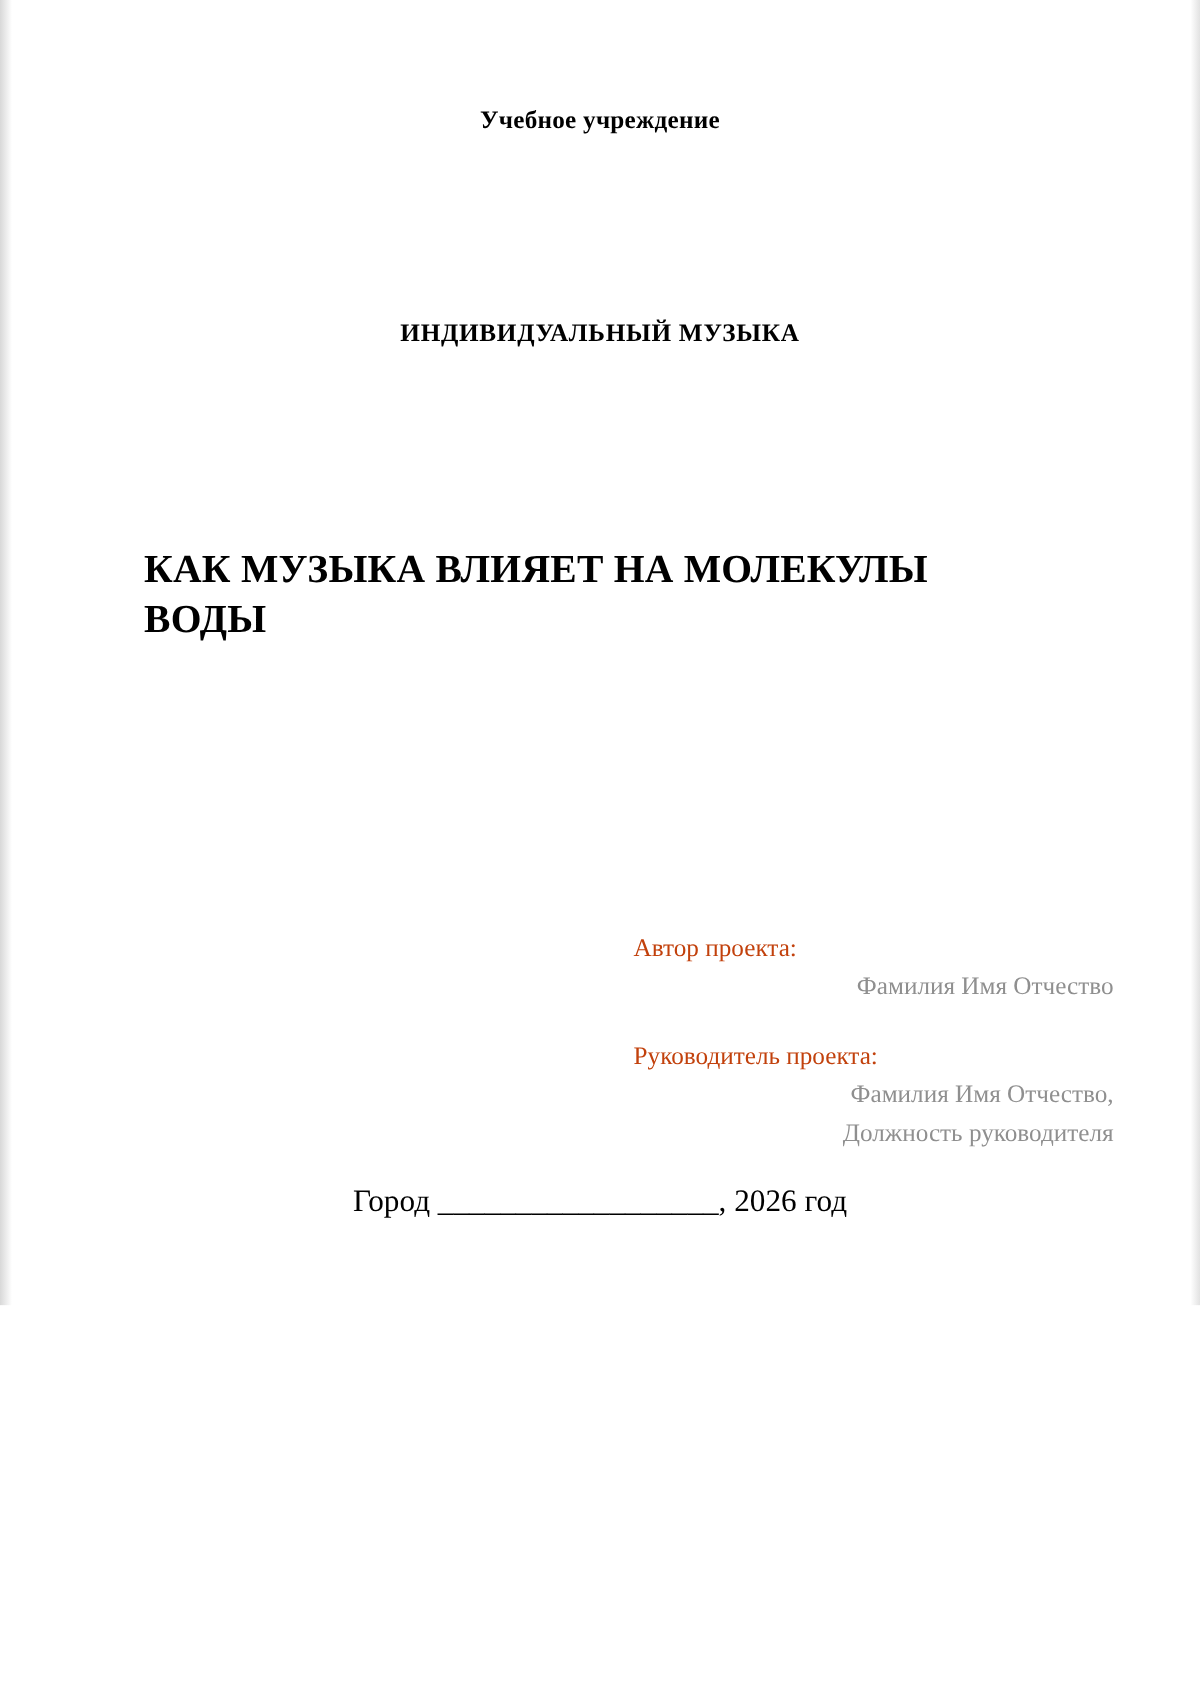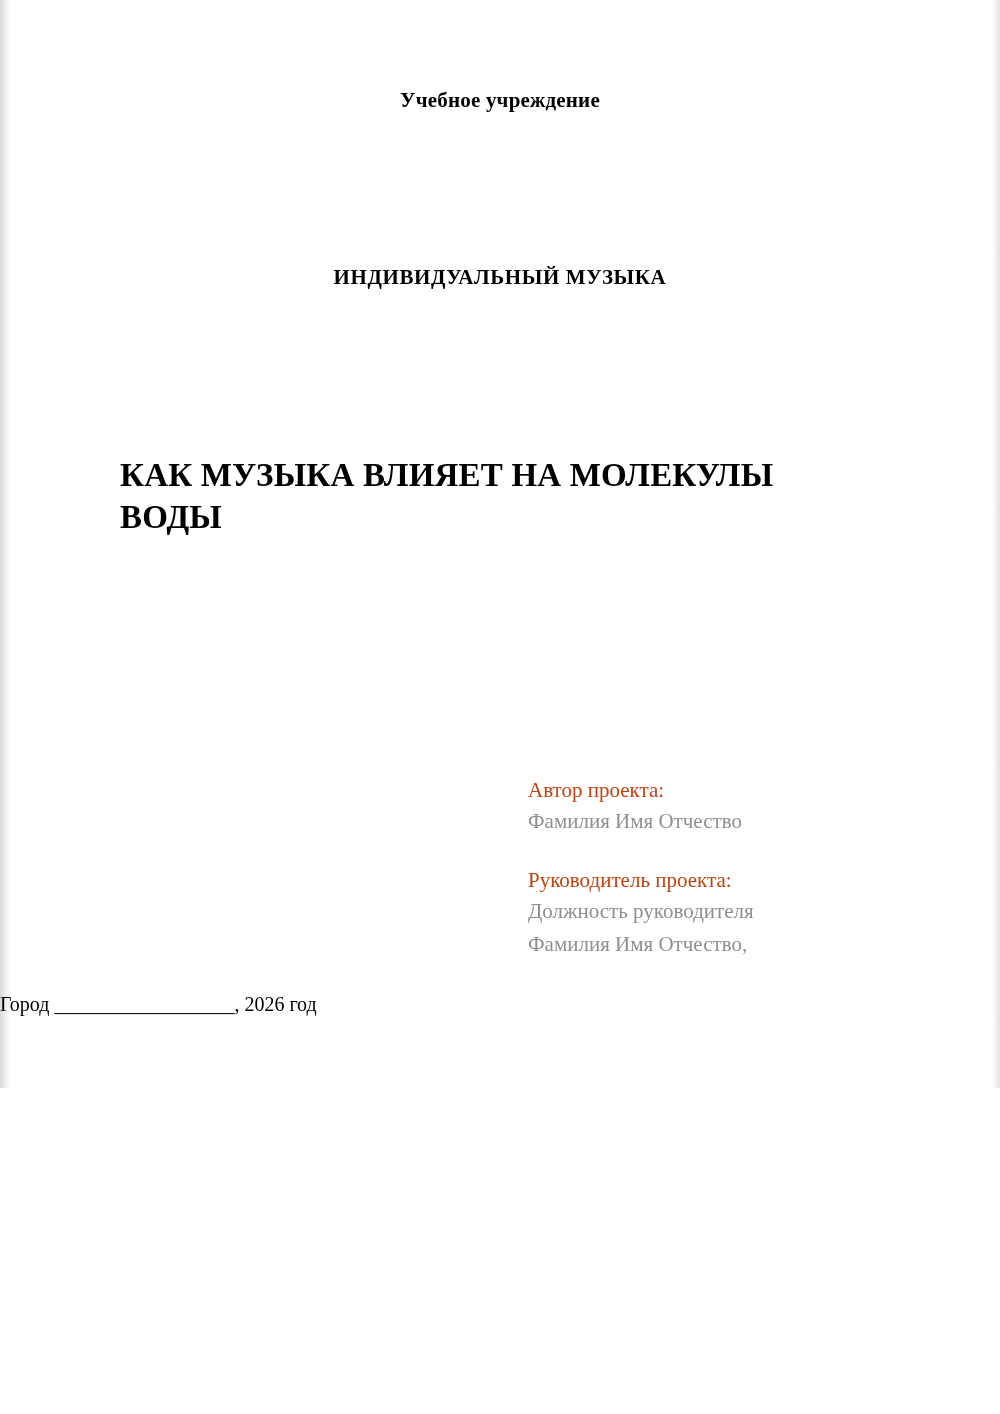--- a/index.html
+++ b/index.html
@@ -85,38 +85,39 @@
     line-height: 1.0;
   }
   .credits .label {
     font-weight: 400;
     color: #c2410c;
     margin-bottom: 10px;
   }
   .credits .value {
     color: #8f8f8f;
     margin-bottom: 6px;
+    text-align: right;
   }
   .credits .block {
     margin-bottom: 38px;
   }
   .credits .block:last-child {
     margin-bottom: 0;
   }
   .credits .value + .value {
     margin-top: 12px;
   }
 
   .footer {
     position: absolute;
     bottom: 72px;
     left: 0;
     width: 100%;
-    text-align: left;
-    font-size: 20px;
+    text-align: center;
+    font-size: 26px;
   }
 </style>
 </head>
 <body>
 
 <div class="page">
 
   <div class="institution">Учебное учреждение</div>
 
   <div class="doc-type">ИНДИВИДУАЛЬНЫЙ МУЗЫКА</div>
@@ -124,20 +125,20 @@
   <h1 class="title">КАК МУЗЫКА ВЛИЯЕТ НА МОЛЕКУЛЫ ВОДЫ</h1>
 
   <div class="credits">
     <div class="block">
       <div class="label">Автор проекта:</div>
       <div class="value">Фамилия Имя Отчество</div>
     </div>
 
     <div class="block">
       <div class="label">Руководитель проекта:</div>
+      <div class="value">Фамилия Имя Отчество,</div>
       <div class="value">Должность руководителя</div>
-      <div class="value">Фамилия Имя Отчество,</div>
     </div>
   </div>
 
   <div class="footer">Город __________________, 2026 год</div>
 
 </div>
 
 </body></html>

